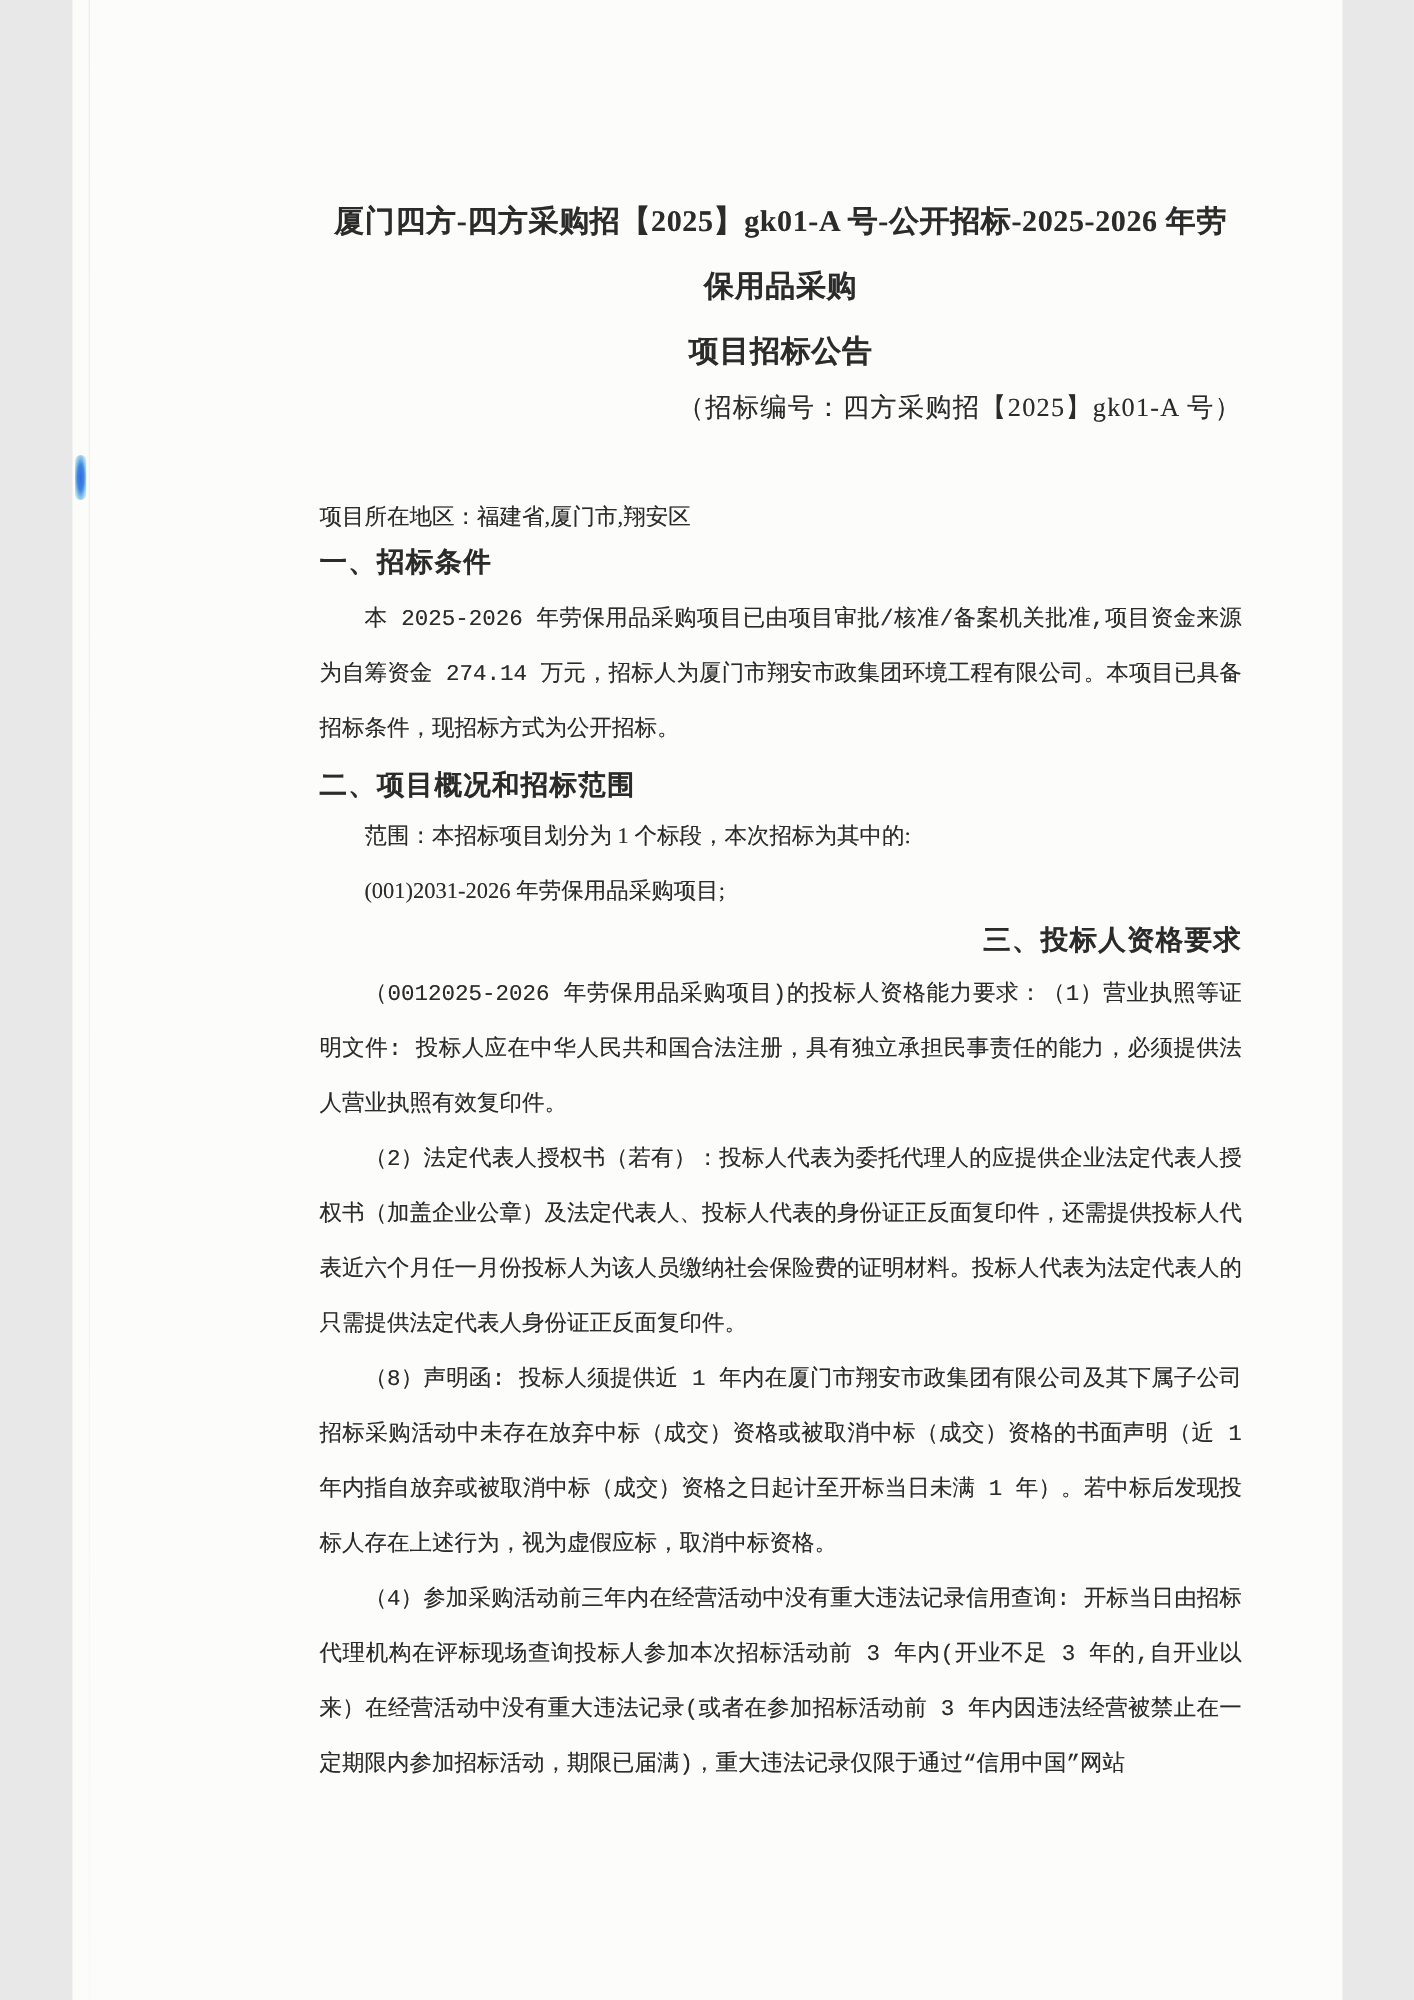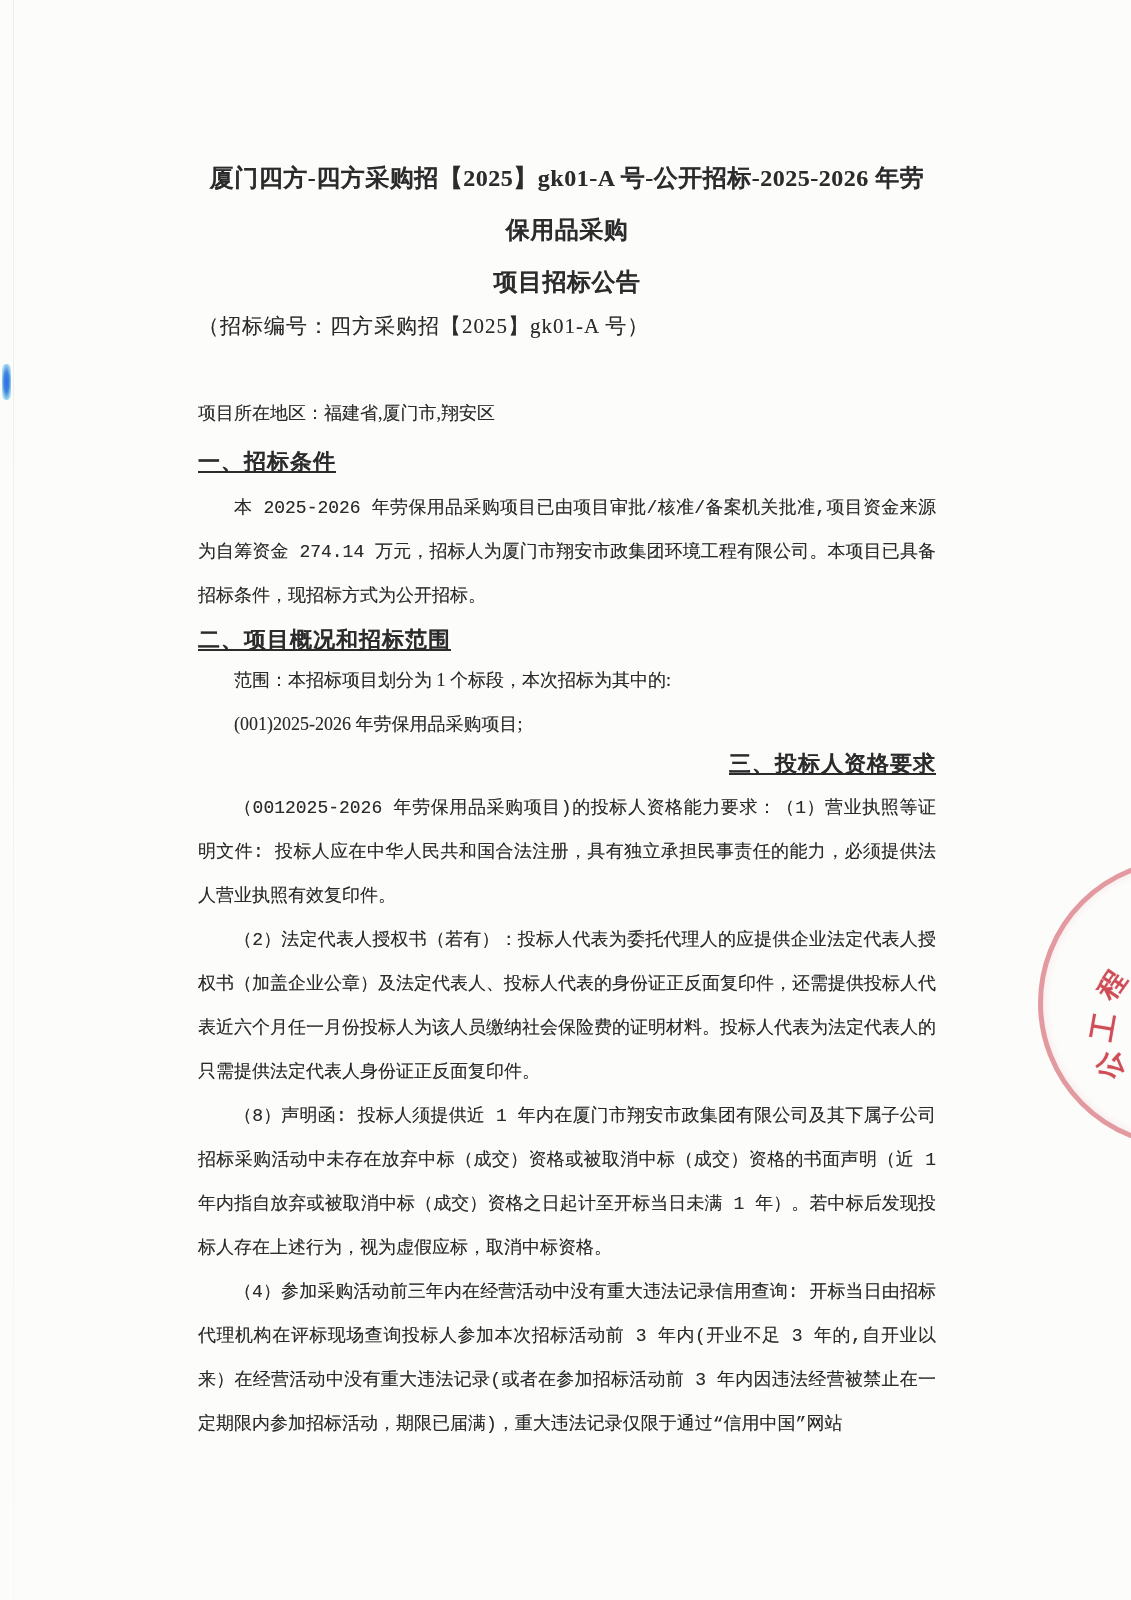--- a/index.html
+++ b/index.html
@@ -1,41 +1,41 @@
 <!DOCTYPE html>
 <html><head>
 <meta charset="utf-8">
 <style>
   html,body { margin:0; padding:0; background:#e8e8e8; }
   .page {
     position:relative;
-    width:1131px; height:1600px;
+    width:1016px; height:1600px;
     margin:0 auto;
     background:#fcfcfb;
     overflow:hidden;
     color:#2b2b2b;
     font-family:"Liberation Serif","DejaVu Serif",serif;
     text-shadow:0 0 0.5px rgba(43,43,43,0.45);
   }
   .content { position:absolute; left:198px; top:0; width:738px; }
 
   .title-block { margin-top:152px; }
   .title-line {
     font-size:24px; font-weight:600; text-align:center;
     line-height:52px; letter-spacing:0.5px;
   }
   .subtitle {
     margin-top:-2px; font-size:21px; font-weight:500;
-    text-align:left; line-height:40px; letter-spacing:1px;
+    text-align:right; line-height:40px; letter-spacing:1px;
   }
   .location { margin-top:52px; font-size:18px; line-height:30px; }
 
   h2.sec {
-    margin:16px 0 0 0; font-size:22px; font-weight:700;
-    line-height:36px; letter-spacing:1px;text-decoration:underline;
+    margin:4px 0 0 0; font-size:22px; font-weight:700;
+    line-height:36px; letter-spacing:1px;
   }
   h2.sec.mt4 { margin-top:4px; }
   h2.sec.mt0 { margin-top:0;text-align:right; }
 
   p.body {
     margin:0; font-size:18px; line-height:44px;
     text-align:justify; text-indent:2em;font-family:Liberation Mono, monospace;
   }
   p.body.mt6 { margin-top:6px; }
   p.body.mt4 { margin-top:4px; }
@@ -87,21 +87,21 @@
 
     <div class="subtitle">（招标编号：四方采购招【2025】gk01-A 号）</div>
 
     <div class="location">项目所在地区：福建省,厦门市,翔安区</div>
 
     <h2 class="sec">一、招标条件</h2>
     <p class="body mt6">本 2025-2026 年劳保用品采购项目已由项目审批/核准/备案机关批准,项目资金来源为自筹资金 274.14 万元，招标人为厦门市翔安市政集团环境工程有限公司。本项目已具备招标条件，现招标方式为公开招标。</p>
 
     <h2 class="sec mt4">二、项目概况和招标范围</h2>
     <p class="single">范围：本招标项目划分为 1 个标段，本次招标为其中的:</p>
-    <p class="single">(001)2025-2026 年劳保用品采购项目;</p>
+    <p class="single">(001)2031-2026 年劳保用品采购项目;</p>
 
     <h2 class="sec mt0">三、投标人资格要求</h2>
     <p class="body mt4">（0012025-2026 年劳保用品采购项目)的投标人资格能力要求：（1）营业执照等证明文件: 投标人应在中华人民共和国合法注册，具有独立承担民事责任的能力，必须提供法人营业执照有效复印件。</p>
     <p class="body">（2）法定代表人授权书（若有）：投标人代表为委托代理人的应提供企业法定代表人授权书（加盖企业公章）及法定代表人、投标人代表的身份证正反面复印件，还需提供投标人代表近六个月任一月份投标人为该人员缴纳社会保险费的证明材料。投标人代表为法定代表人的只需提供法定代表人身份证正反面复印件。</p>
     <p class="body">（8）声明函: 投标人须提供近 1 年内在厦门市翔安市政集团有限公司及其下属子公司招标采购活动中未存在放弃中标（成交）资格或被取消中标（成交）资格的书面声明（近 1 年内指自放弃或被取消中标（成交）资格之日起计至开标当日未满 1 年）。若中标后发现投标人存在上述行为，视为虚假应标，取消中标资格。</p>
     <p class="body">（4）参加采购活动前三年内在经营活动中没有重大违法记录信用查询: 开标当日由招标代理机构在评标现场查询投标人参加本次招标活动前 3 年内(开业不足 3 年的,自开业以来）在经营活动中没有重大违法记录(或者在参加招标活动前 3 年内因违法经营被禁止在一定期限内参加招标活动，期限已届满)，重大违法记录仅限于通过“信用中国”网站</p>
 
   </div>
 
   <div class="stamp">

